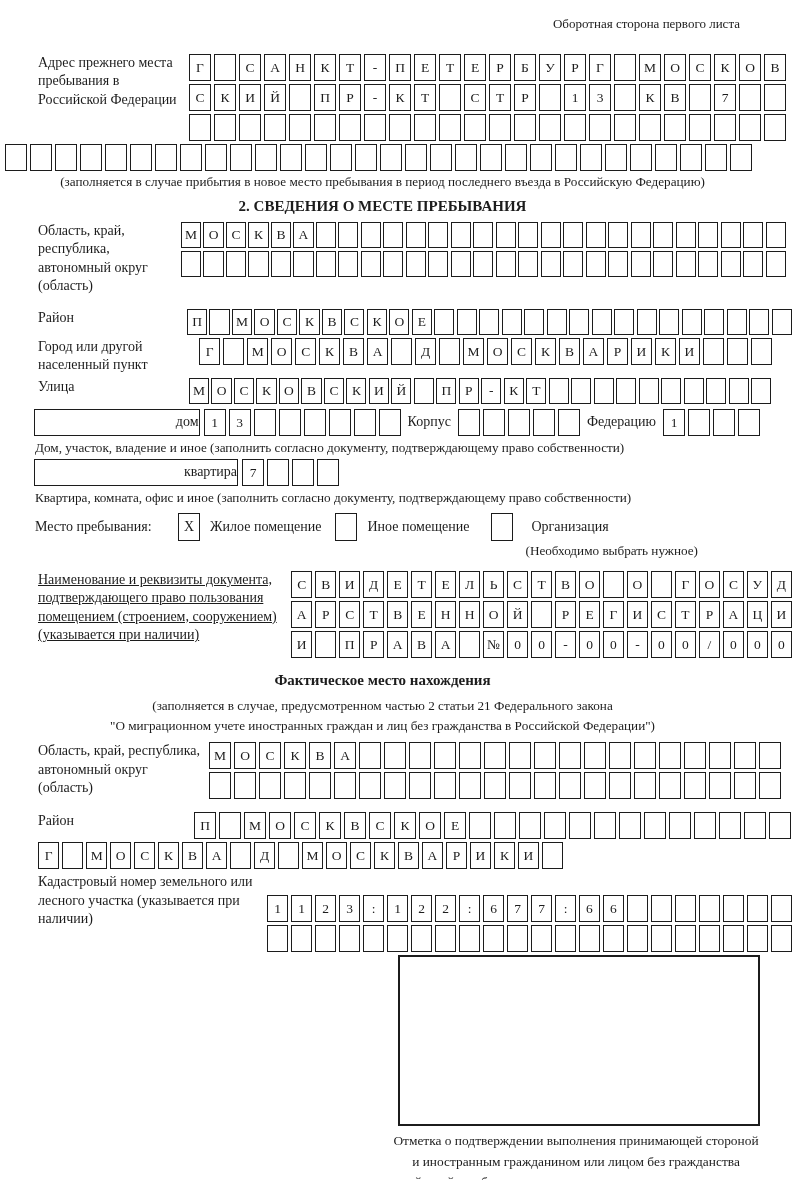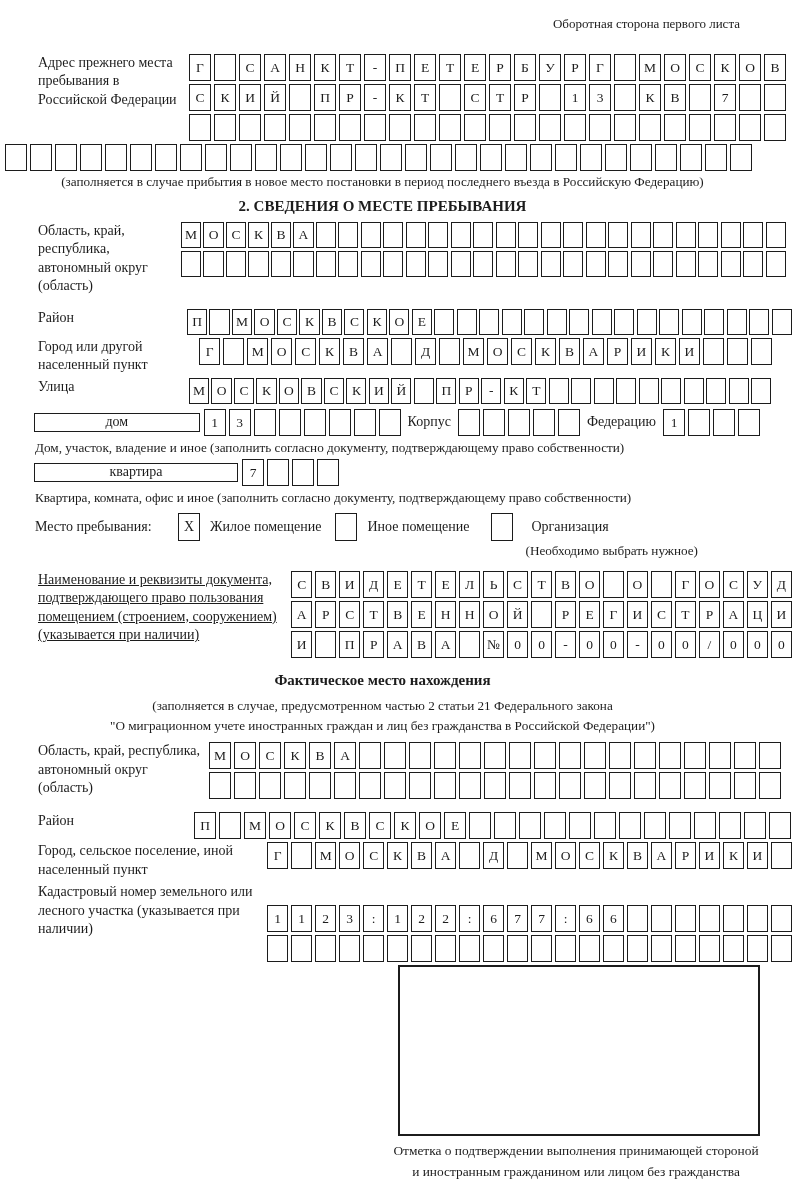--- a/index.html
+++ b/index.html
@@ -34,22 +34,22 @@
 
   .f-prev  .label { width:151px; }
   .f-obl   .label { width:143px; }
   .f-raion .label { width:149px; }  .f-raion { margin-top:13px; }
   .f-gorod .label { width:161px; }  .f-gorod { margin-top:3px; }
   .f-ulitsa .label{ width:151px; }  .f-ulitsa { margin-top:3px; }
   .f-doc   .label { width:253px;text-decoration:underline; }  .f-doc { margin-top:12px; }
 
   .house-row { display:flex; align-items:center; margin-top:5px; }
   .wide-box {
-    border:1.6px solid var(--ink); height:19px; display:flex;
-    align-items:center; justify-content:center; margin-left:-4px;
+    border:1.6px solid var(--ink); height:27px; display:flex;
+    align-items:center; justify-content:flex-end; margin-left:-4px;
   }
   .box-dom { width:170px; }
   .box-kv  { width:204px; }
   .inline-lbl { padding:0 7px; white-space:nowrap; }
   .flow-cap { margin:4px 0 3px -3px; }
 
   .check-row { display:flex; align-items:center; margin-top:7px; margin-left:-3px; }
   .checkbox {
     width:22px; height:28px; border:1.6px solid var(--ink);
     display:inline-flex; align-items:center; justify-content:center;
@@ -187,21 +187,21 @@
       <span class="cell"></span>
       <span class="cell"></span>
       <span class="cell"></span>
       <span class="cell"></span>
       <span class="cell"></span>
       <span class="cell"></span>
       <span class="cell"></span>
       <span class="cell"></span>
       <span class="cell"></span>
     </div>
-  <div class="caption cap-center">(заполняется в случае прибытия в новое место постановки в период последнего въезда в Российскую Федерацию)</div>
+  <div class="caption cap-center">(заполняется в случае прибытия в новое место пребывания в период последнего въезда в Российскую Федерацию)</div>
 
   <div class="sec-title">2. СВЕДЕНИЯ О МЕСТЕ ПРЕБЫВАНИЯ</div>
 
   <div class="field f-obl">
     <div class="label">Область, край, республика, автономный округ (область)</div>
     <div class="cellcol">
       <div class="cells cells-sm">
           <span class="cell">М</span>
           <span class="cell">О</span>
           <span class="cell">С</span>
@@ -574,21 +574,20 @@
         <span class="cell"></span>
         <span class="cell"></span>
         <span class="cell"></span>
         <span class="cell"></span>
         <span class="cell"></span>
         <span class="cell"></span>
       </div>
   </div>
 
   <div class="field f2-gorod">
-    <div class="label">Город, сельское поселение, иной населенный пункт</div>
     <div class="cells cells-md">
         <span class="cell">Г</span>
         <span class="cell"></span>
         <span class="cell">М</span>
         <span class="cell">О</span>
         <span class="cell">С</span>
         <span class="cell">К</span>
         <span class="cell">В</span>
         <span class="cell">А</span>
         <span class="cell"></span>

